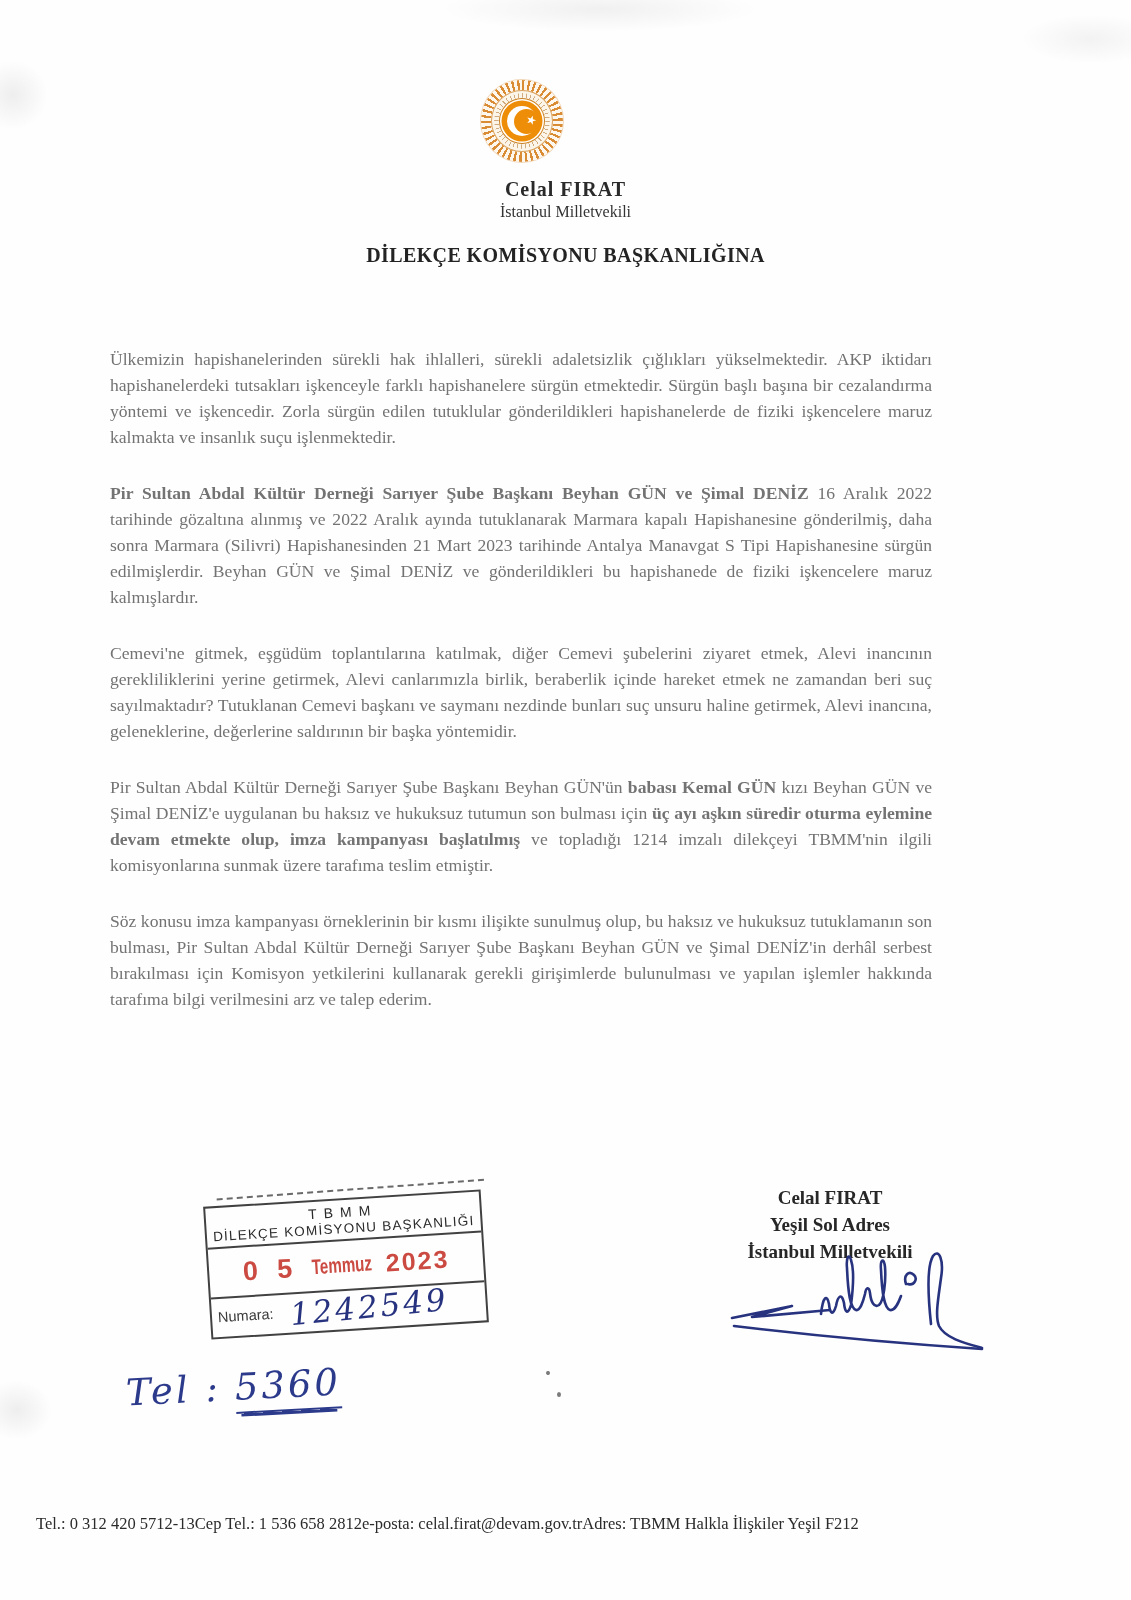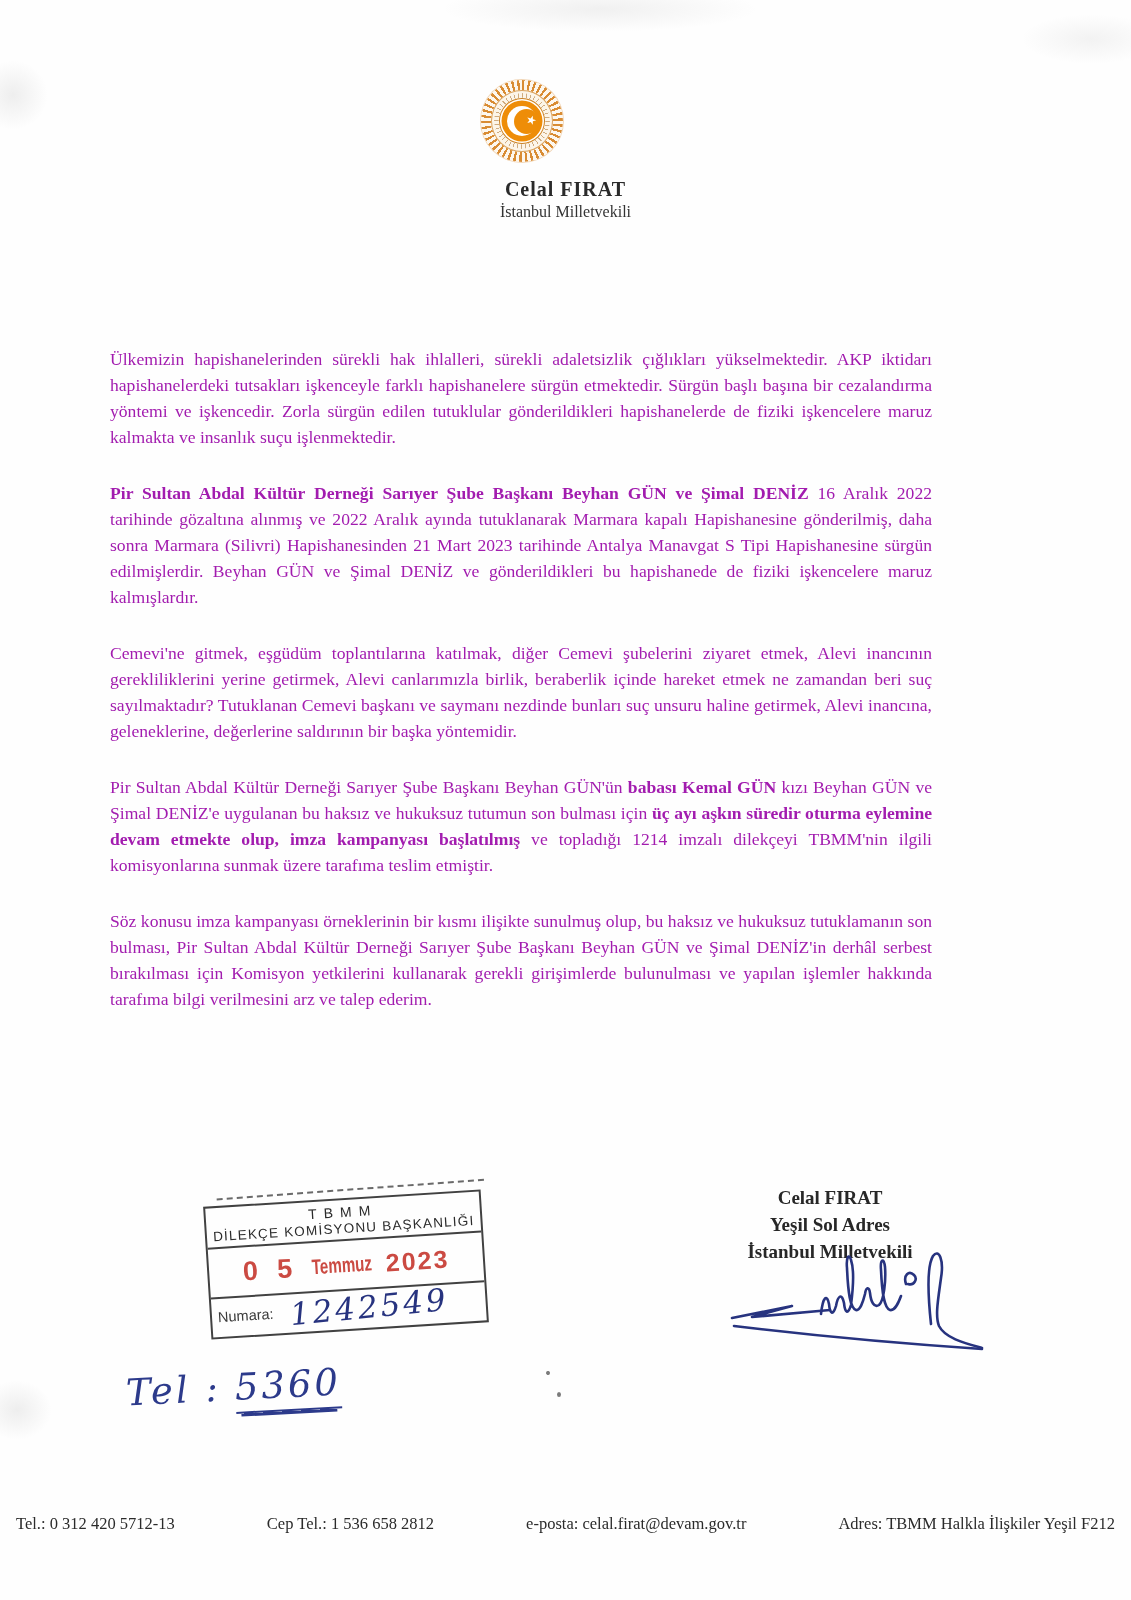--- a/index.html
+++ b/index.html
@@ -43,21 +43,21 @@
 
   .mp-name { position:absolute; left:0; top:178px; width:100%; text-align:center;
     font-size:20px; font-weight:bold; letter-spacing:1px; color:#2a2a2a; }
   .mp-title { position:absolute; left:0; top:203px; width:100%; text-align:center;
     font-size:16px; color:#333; }
   .subject { position:absolute; left:0; top:244px; width:100%; text-align:center;
     font-size:20px; font-weight:bold; letter-spacing:.4px; color:#232323; }
 
   
   .body-text { position:absolute; left:110px; top:346px; width:822px;
-    font-size:17.6px; line-height:26px; text-align:justify; color:#a21caf; }
+    font-size:17.6px; line-height:26px; text-align:justify; color:#737373; }
   .body-text p { margin:0 0 30px 0; }
   .body-text b { font-weight:bold; }
   .date-line { font-weight:bold; }
 
   
   .stamp { position:absolute; left:207px; top:1198px; width:278px;
     transform:rotate(-3.6deg); transform-origin:center;
     font-family:"Liberation Sans", sans-serif; color:#2e2e2e; }
   .stamp-topdash { position:absolute; left:14px; top:-9px; width:268px;
     border-top:2px dashed #6a6a6a; transform:rotate(-.6deg); }
@@ -81,22 +81,22 @@
   .sig-svg { position:absolute; left:726px; top:1250px; }
 
   
   .hw-note { position:absolute; left:126px; top:1366px; color:#2c3a8b;
     font-family:"DejaVu Serif", serif; font-style:italic; font-size:37px;
     letter-spacing:3px; transform:rotate(-3deg); white-space:nowrap; }
   .hw-note .hw-num { margin-left:14px; padding-bottom:3px;
     border-bottom:2.5px solid #2c3a8b; box-shadow:0 8px 0 -5px #2c3a8b; }
 
   
-  .footer { position:absolute; left:0; top:1514px; width:100%; padding:0 16px;
-    display:flex; justify-content:space-between; font-size:16.5px; color:#2b2b2b; }
+  .footer { position:absolute; left:0; top:1514px; width:100%; padding:0 36px;
+    display:flex; justify-content:flex-start; font-size:16.5px; color:#2b2b2b; }
   .footer span { white-space:nowrap; }
 </style>
 </head>
 <body>
 
 <div class="page">
 
   <div class="smudge a"></div>
   <div class="smudge b"></div>
   <div class="smudge c"></div>
@@ -106,20 +106,21 @@
 
   <div class="emblem">
     <div class="emblem-midring"></div>
     <div class="emblem-core">
       <div class="crescent"></div>
       <div class="star">★</div>
     </div>
   </div>
   <div class="mp-name">Celal FIRAT</div>
   <div class="mp-title">İstanbul Milletvekili</div>
+  <div class="subject">DİLEKÇE KOMİSYONU BAŞKANLIĞINA</div>
 
   <div class="body-text">
     <p><span>Ülkemizin hapishanelerinden sürekli hak ihlalleri, sürekli adaletsizlik çığlıkları yükselmektedir. AKP iktidarı hapishanelerdeki tutsakları işkenceyle farklı hapishanelere sürgün etmektedir. Sürgün başlı başına bir cezalandırma yöntemi ve işkencedir. Zorla sürgün edilen tutuklular gönderildikleri hapishanelerde de fiziki işkencelere maruz kalmakta ve insanlık suçu işlenmektedir.</span></p>
     <p><b>Pir Sultan Abdal Kültür Derneği Sarıyer Şube Başkanı Beyhan GÜN ve Şimal DENİZ</b><span> 16 Aralık 2022 tarihinde gözaltına alınmış ve 2022 Aralık ayında tutuklanarak Marmara kapalı Hapishanesine gönderilmiş, daha sonra Marmara (Silivri) Hapishanesinden 21 Mart 2023 tarihinde Antalya Manavgat S Tipi Hapishanesine sürgün edilmişlerdir. Beyhan GÜN ve Şimal DENİZ ve gönderildikleri bu hapishanede de fiziki işkencelere maruz kalmışlardır.</span></p>
     <p><span>Cemevi'ne gitmek, eşgüdüm toplantılarına katılmak, diğer Cemevi şubelerini ziyaret etmek, Alevi inancının gerekliliklerini yerine getirmek, Alevi canlarımızla birlik, beraberlik içinde hareket etmek ne zamandan beri suç sayılmaktadır? Tutuklanan Cemevi başkanı ve saymanı nezdinde bunları suç unsuru haline getirmek, Alevi inancına, geleneklerine, değerlerine saldırının bir başka yöntemidir.</span></p>
     <p><span>Pir Sultan Abdal Kültür Derneği Sarıyer Şube Başkanı Beyhan GÜN'ün </span><b>babası Kemal GÜN</b><span> kızı Beyhan GÜN ve Şimal DENİZ'e uygulanan bu haksız ve hukuksuz tutumun son bulması için </span><b>üç ayı aşkın süredir oturma eylemine devam etmekte olup, imza kampanyası başlatılmış</b><span> ve topladığı 1214 imzalı dilekçeyi TBMM'nin ilgili komisyonlarına sunmak üzere tarafıma teslim etmiştir.</span></p>
     <p style="margin-bottom:0"><span>Söz konusu imza kampanyası örneklerinin bir kısmı ilişikte sunulmuş olup, bu haksız ve hukuksuz tutuklamanın son bulması, Pir Sultan Abdal Kültür Derneği Sarıyer Şube Başkanı Beyhan GÜN ve Şimal DENİZ'in derhâl serbest bırakılması için Komisyon yetkilerini kullanarak gerekli girişimlerde bulunulması ve yapılan işlemler hakkında tarafıma bilgi verilmesini arz ve talep ederim.</span></p>
   </div>
 
   <div class="stamp">

